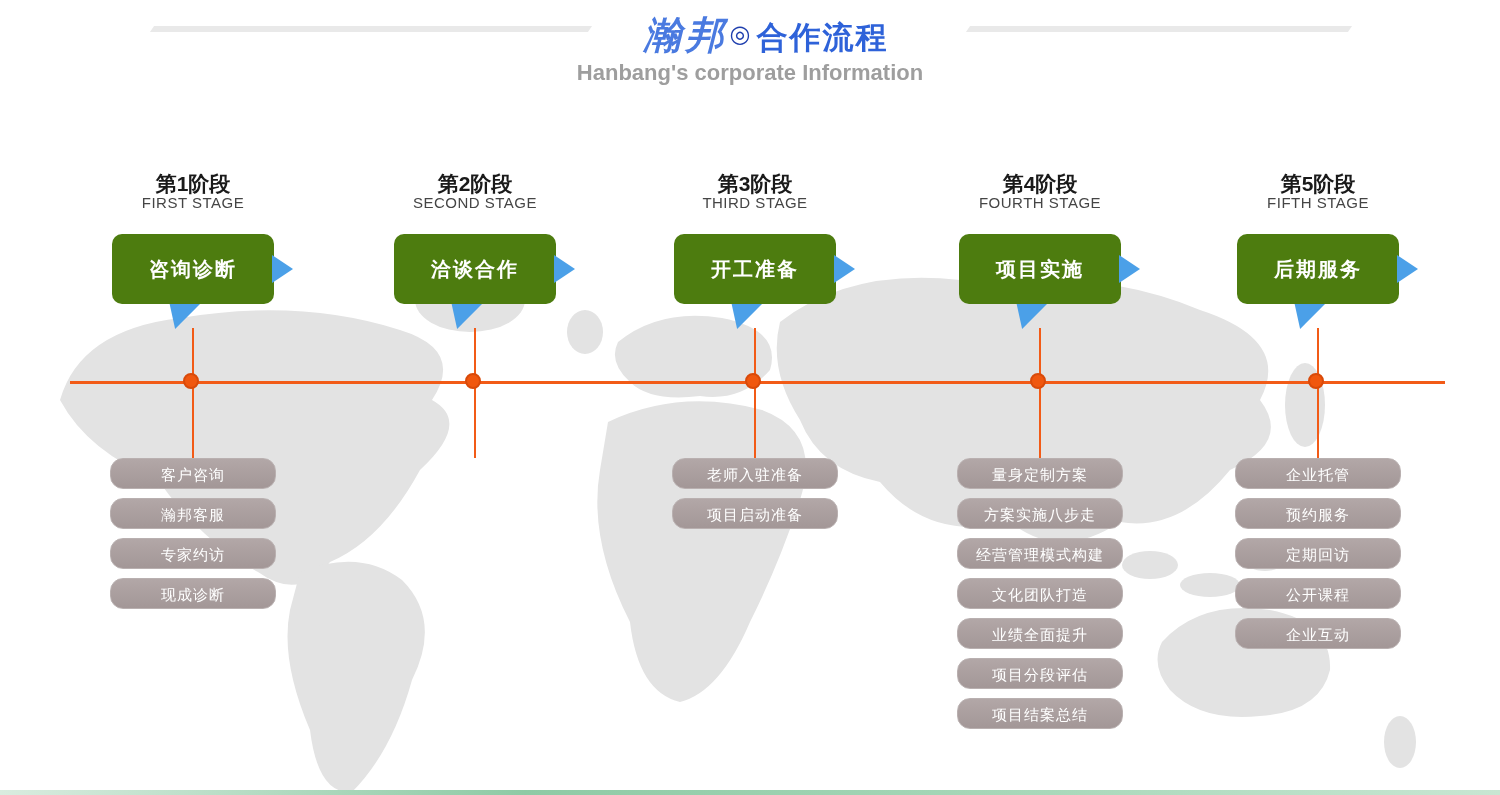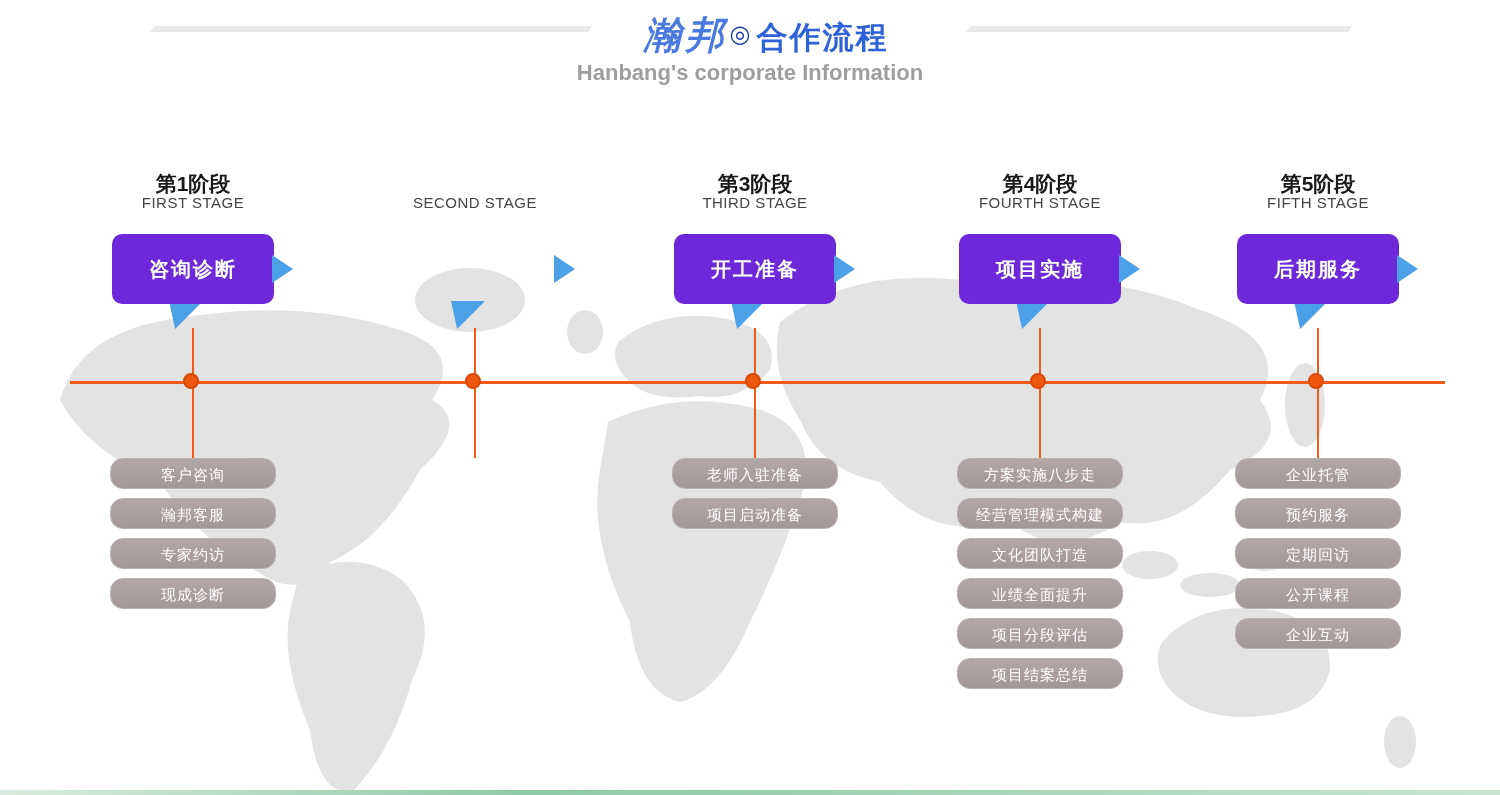--- a/index.html
+++ b/index.html
@@ -102,21 +102,21 @@
     text-align: center;
     font-size: 15px;
     color: #454545;
     letter-spacing: 0.5px;
   }
 
   .bubble {
     position: absolute;
     top: 74px; left: 19px;
     width: 162px; height: 70px;
-    background: #6d28d9;
+    background: #4d7c0f;
     border-radius: 10px;
     display: flex;
     align-items: center;
     justify-content: center;
     z-index: 3;
   }
   .bubble-label {
     color: #ffffff;
     font-size: 20px;
     font-weight: bold;
@@ -232,21 +232,25 @@
     <div class="connector-bottom"></div>
     <div class="items">
         <div class="item-box">客户咨询</div>
         <div class="item-box">瀚邦客服</div>
         <div class="item-box">专家约访</div>
         <div class="item-box">现成诊断</div>
       </div>
   </div>
 
   <div class="stage-col" style="left:375px">
+    <div class="stage-title">第2阶段</div>
     <div class="stage-sub">SECOND STAGE</div>
+    <div class="bubble">
+      <span class="bubble-label">洽谈合作</span>
+    </div>
     <div class="bubble-arrow"></div>
     <div class="bubble-tail"></div>
     <div class="connector-top"></div>
     <div class="timeline-dot"></div>
     <div class="connector-bottom"></div>
   </div>
 
   <div class="stage-col" style="left:655px">
     <div class="stage-title">第3阶段</div>
     <div class="stage-sub">THIRD STAGE</div>
@@ -269,20 +273,21 @@
     <div class="stage-sub">FOURTH STAGE</div>
     <div class="bubble">
       <span class="bubble-label">项目实施</span>
     </div>
     <div class="bubble-arrow"></div>
     <div class="bubble-tail"></div>
     <div class="connector-top"></div>
     <div class="timeline-dot"></div>
     <div class="connector-bottom"></div>
     <div class="items">
+        <div class="item-box">量身定制方案</div>
         <div class="item-box">方案实施八步走</div>
         <div class="item-box">经营管理模式构建</div>
         <div class="item-box">文化团队打造</div>
         <div class="item-box">业绩全面提升</div>
         <div class="item-box">项目分段评估</div>
         <div class="item-box">项目结案总结</div>
       </div>
   </div>
 
   <div class="stage-col" style="left:1218px">

